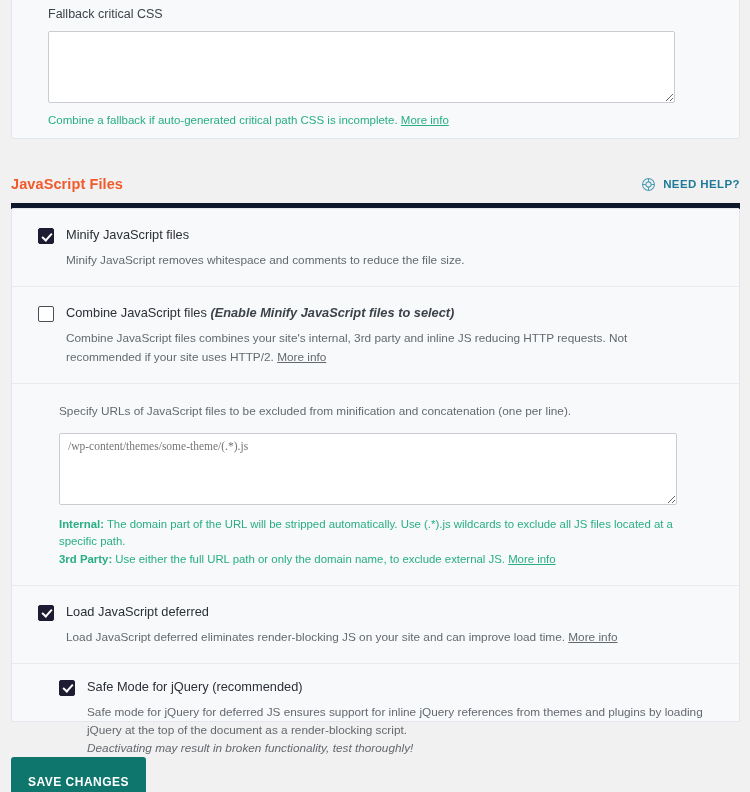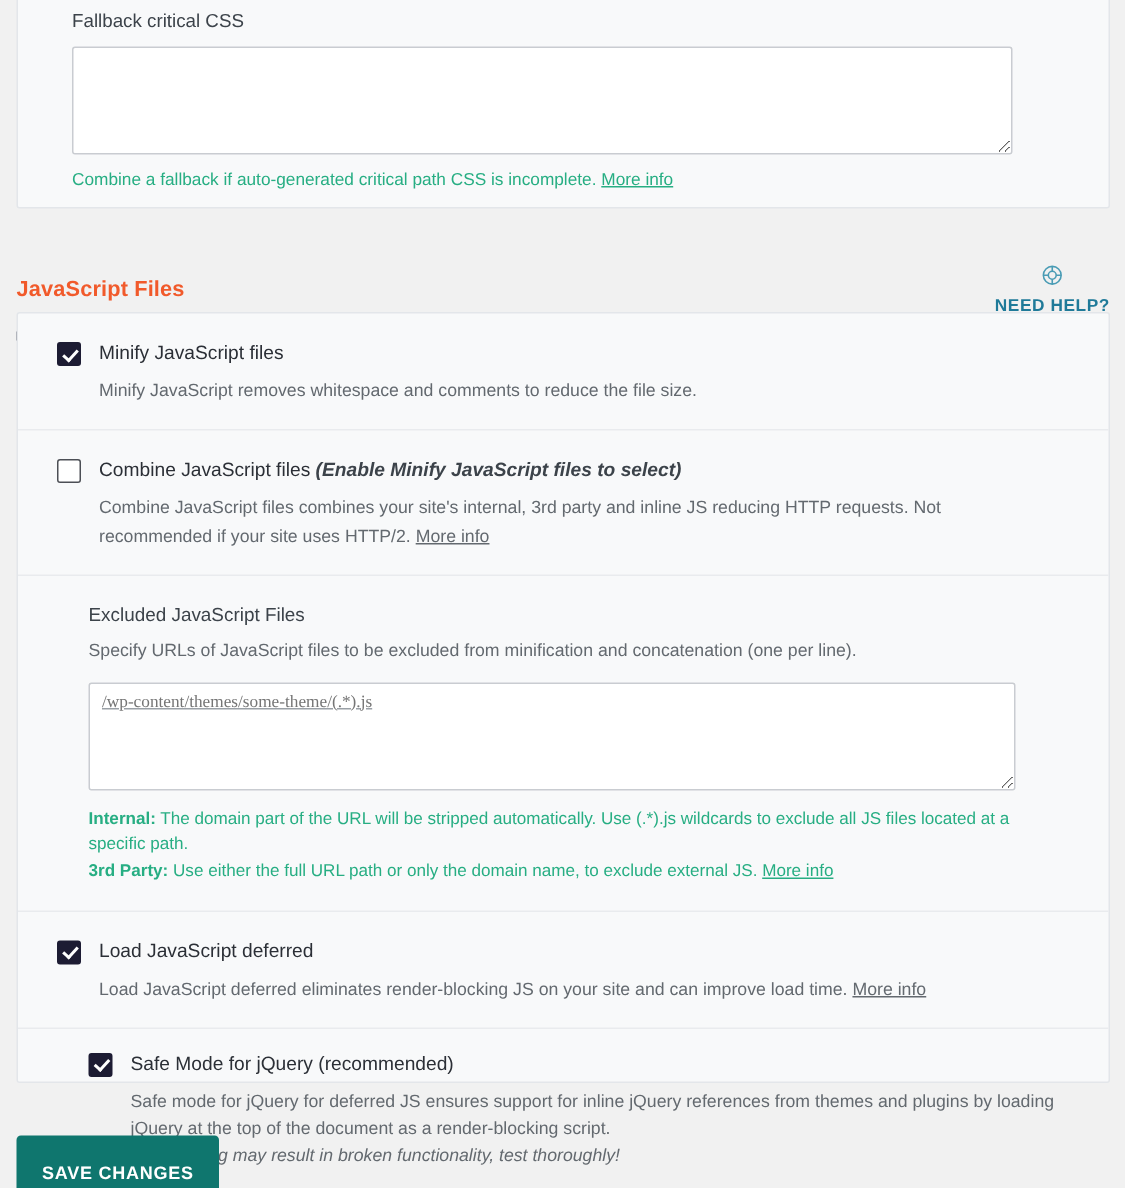--- a/index.html
+++ b/index.html
@@ -85,21 +85,20 @@
   .need-help {
     display: flex;
     align-items: center;
     gap: 7px;
     color: #1f7a99;
     font-size: 11.5px;
     font-weight: bold;
     letter-spacing: 0.4px;
     text-decoration: none;
     cursor: pointer;
-    flex-direction: column;
   }
   .need-help svg { display: block; }
 
   
   .panel-js {
     position: absolute;
     left: 11px;
     top: 208px;
     width: 729px;
     height: 514px;
@@ -186,21 +185,20 @@
     height: 72px;
     background: #ffffff;
     border: 1px solid #c9ccd1;
     border-radius: 2px;
     padding: 6px 8px;
     font-family: "Liberation Serif", serif;
     font-size: 11.5px;
     color: #9aa0a6;
     resize: vertical;
     outline: none;
-    text-decoration: underline;
   }
   .note-green {
     margin-top: 11px;
     font-size: 11.4px;
     color: #27ae83;
     line-height: 1.55;
     max-width: 630px;
   }
   .note-green b { font-weight: bold; }
   .note-green a { color: #27ae83; text-decoration: underline; }
@@ -279,21 +277,20 @@
           <span class="muted-italic">(Enable Minify JavaScript files to select)</span>
         </span>
       </div>
       <div class="cb-desc">
         <span>Combine JavaScript files combines your site's internal, 3rd party and inline JS reducing HTTP requests. Not recommended if your site uses HTTP/2.</span>
         <a href="#">More info</a>
       </div>
     </div>
 
     <div class="sub-block">
-      <div class="sub-title">Excluded JavaScript Files</div>
       <div class="sub-desc">Specify URLs of JavaScript files to be excluded from minification and concatenation (one per line).</div>
       <textarea class="ta-excl" placeholder="/wp-content/themes/some-theme/(.*).js" style=""></textarea>
       <div class="note-green">
         <div>
           <b>Internal:</b><span> The domain part of the URL will be stripped automatically. Use (.*).js wildcards to exclude all JS files located at a specific path.</span>
         </div>
         <div>
           <b>3rd Party:</b><span> Use either the full URL path or only the domain name, to exclude external JS.</span>
           <a href="#">More info</a>
         </div>

